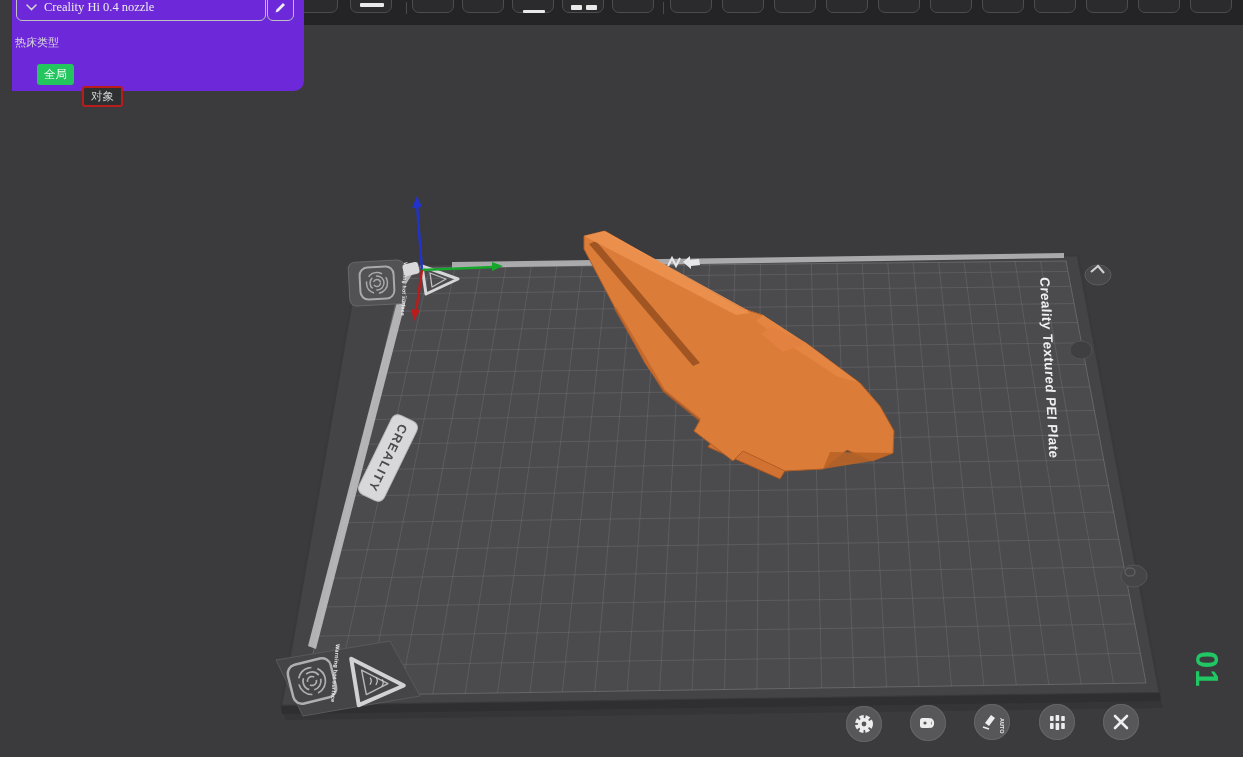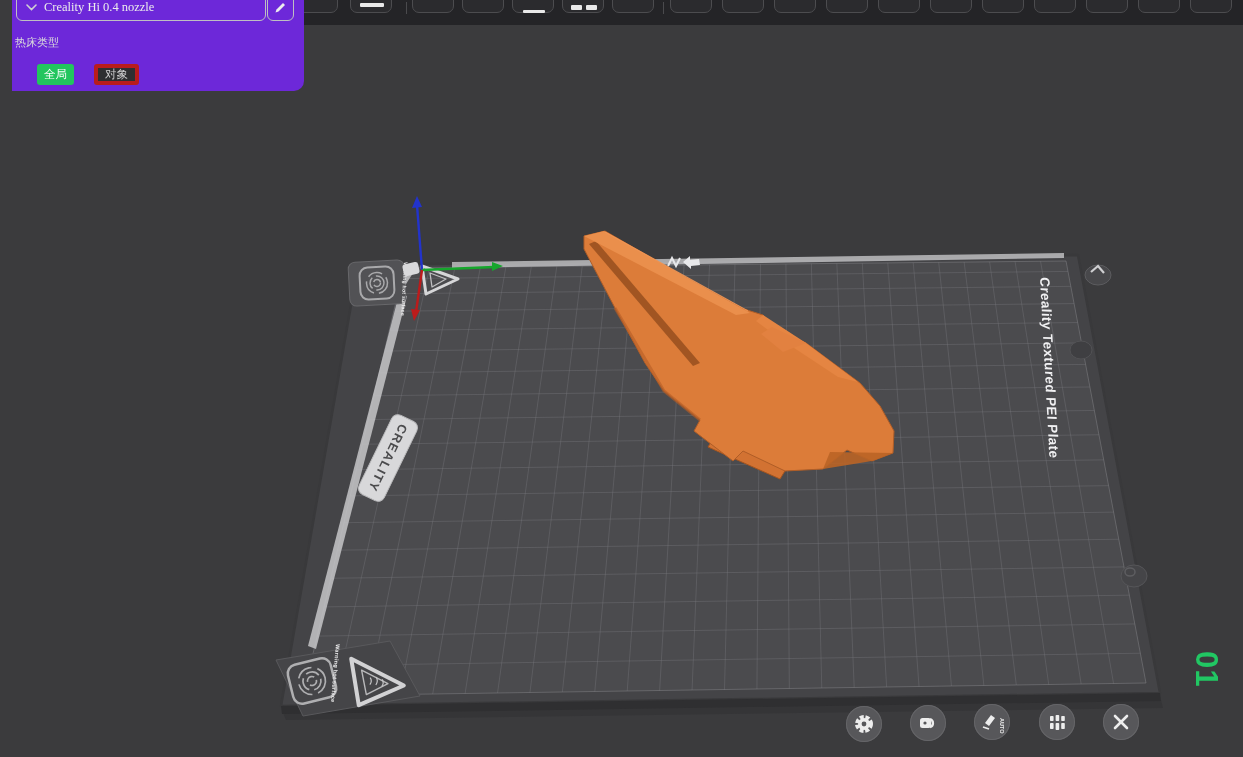--- a/index.html
+++ b/index.html
@@ -18,25 +18,25 @@
   .panel{position:absolute;left:12px;top:0;width:292px;height:91px;background:#6d28d9;
          border-radius:0 0 10px 0;z-index:5;font-family:Liberation Serif, serif;}
   .select{position:absolute;box-sizing:border-box;border:1px solid #BFBFC2;border-radius:6px;
           color:#ECECED;font-size:12.5px;display:flex;align-items:center;gap:7px;background:transparent;}
   .select .chev{display:flex;align-items:center;}
   #printer-select{left:4px;top:-7px;width:250px;height:28px;padding-left:9px;}
   #edit-btn{position:absolute;left:255px;top:-7px;width:27px;height:28px;border:1px solid #BFBFC2;
             border-radius:6px;display:flex;align-items:center;justify-content:center;box-sizing:border-box;}
   .bed-label{position:absolute;left:3px;top:35px;font-size:11px;color:#DADADB;}
   #bed-select{left:62px;top:28px;width:219px;height:28px;padding-left:9px;}
-  .tabs{position:absolute;left:4px;top:64px;display:flex;gap:20px;padding-left:21px;}
+  .tabs{position:absolute;left:4px;top:64px;display:flex;gap:8px;padding-left:21px;}
   .tab{height:21px;padding:0 7px;font-size:11.5px;display:flex;align-items:center;
        border-radius:3px;box-sizing:border-box;}
   .tab.active{background:var(--accent,#22C55E);color:#fff;}
-  .tab.inactive{background:#2E2F31;border:4px solid #b91c1c;color:#CFCFD0;}
+  .tab.inactive{background:#2E2F31;border:2px solid #b91c1c;color:#CFCFD0;margin-top:22px;}
   
   .scene{position:absolute;left:0;top:0;z-index:1;}
   
   .circle-btn{position:absolute;width:36px;height:36px;border-radius:50%;background:#57575A;
               box-shadow:inset 0 0 0 1px #656568;display:flex;align-items:center;
               justify-content:center;z-index:3;}
 </style>
 </head>
 <body>
 

